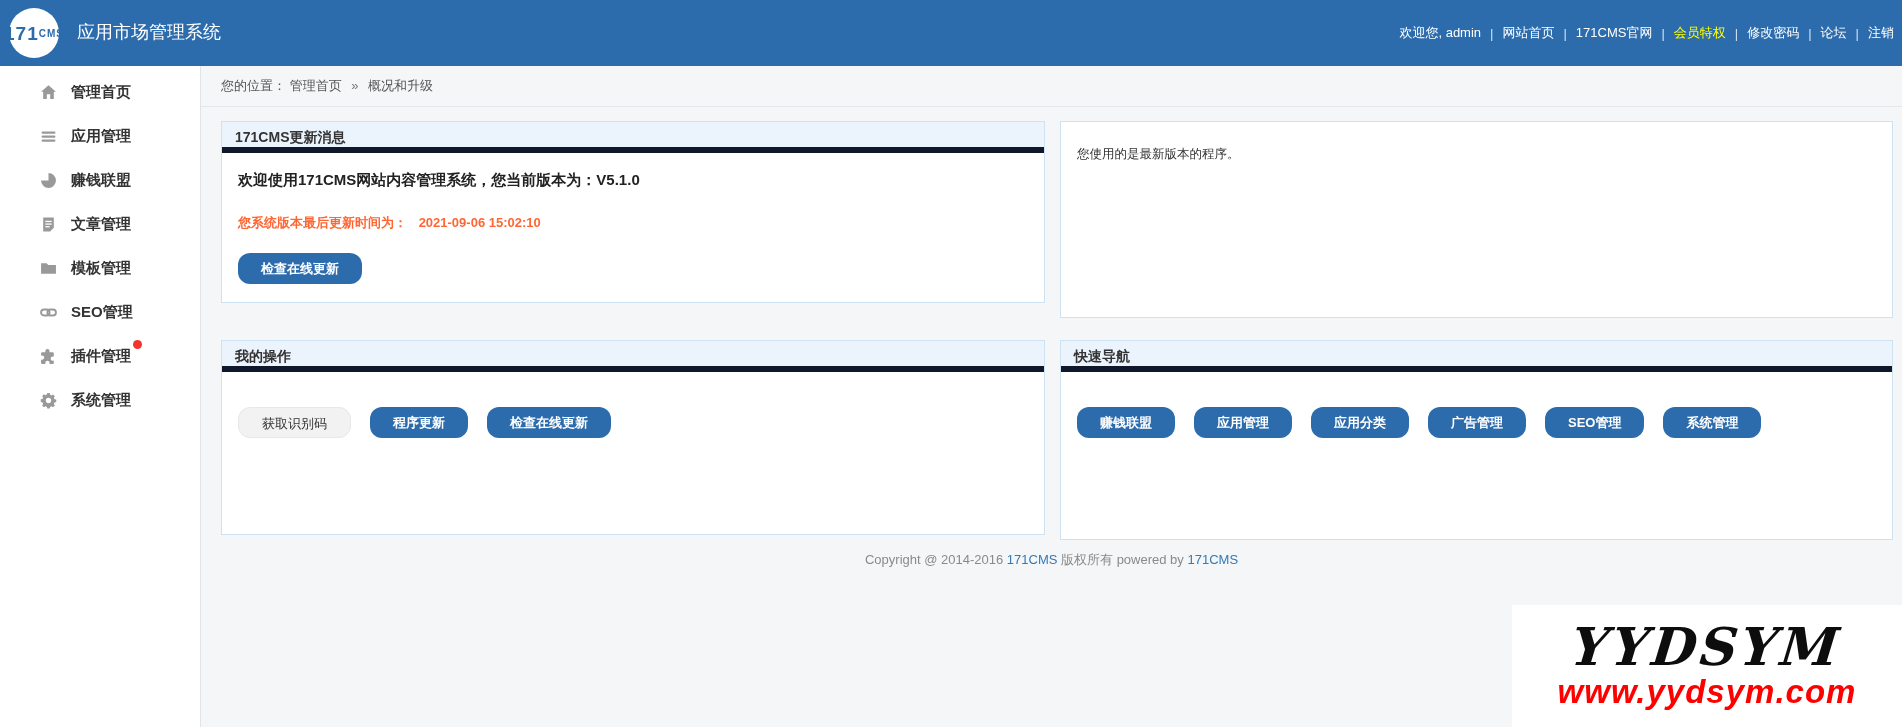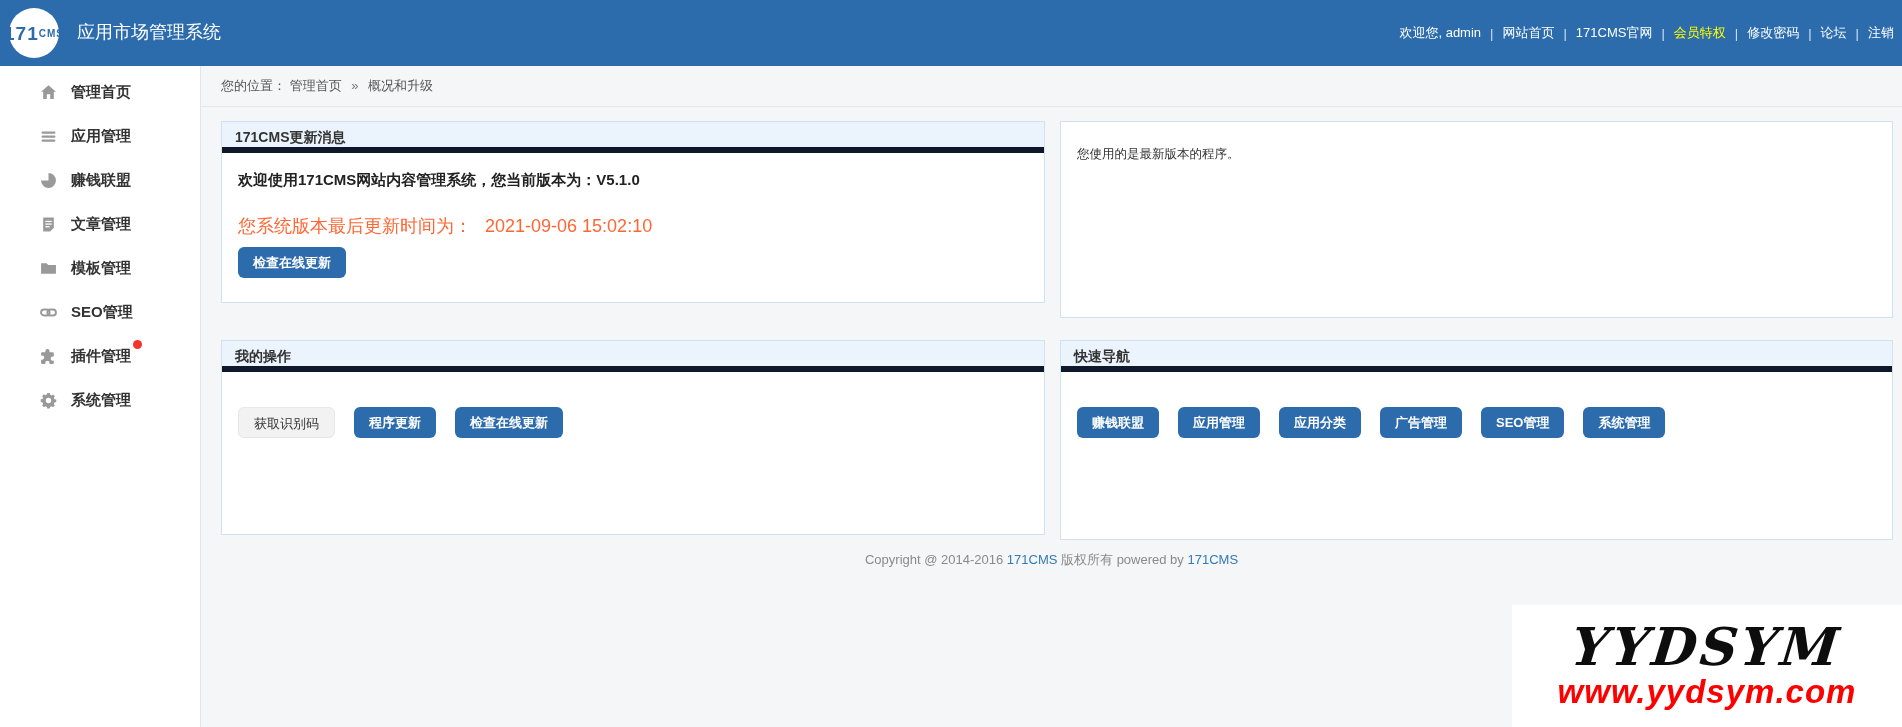--- a/index.html
+++ b/index.html
@@ -38,24 +38,24 @@
   .panel { position:absolute; background:#fff; border:1px solid #cfe2f2; }
   .panel-head { height:31px; line-height:30px; background:#ebf3fc; border-bottom:6px solid #0f172a;
                 padding:0 13px; font-size:14px; font-weight:bold; color:#333; }
   .panel-body { padding:18px 16px; }
   #panel-update  { left:221px;  top:121px; width:824px; height:182px; }
   #panel-notice  { left:1060px; top:121px; width:833px; height:197px; }
   #panel-actions { left:221px;  top:340px; width:824px; height:195px; }
   #panel-quicknav{ left:1060px; top:340px; width:833px; height:200px; }
 
   .welcome-line { font-size:15px; font-weight:bold; color:#222; margin-bottom:24px; }
-  .orange-line { font-size:18px; color:#ff6633; margin-bottom:9px; }
+  .orange-line { font-size:13px; color:#ff6633; margin-bottom:21px;font-weight:bold; }
   .orange-line .time { margin-left:8px; }
-  .btn { display:inline-block; height:31px; line-height:31px; padding:0 15px; font-size:13px;
-         border:none; border-radius:6px; cursor:pointer; font-family:inherit; }
+  .btn { display:inline-block; height:31px; line-height:31px; padding:0 23px; font-size:13px;
+         border:none; border-radius:12px; cursor:pointer; font-family:inherit; }
   .btn-primary { background:#2c6cad; color:#fff; font-weight:bold; }
   .btn-light { background:#f2f2f2; color:#333; border:1px solid #e7e7e7; }
   .btn-row { display:flex; gap:19px; padding-top:17px; }
   .notice-body { font-size:12.5px; color:#333; padding-top:6px; }
 
   
   .footer { position:absolute; top:551px; left:201px; right:0; text-align:center; font-size:13px; color:#8a8a8a; }
   .footer a { color:#337ab7; text-decoration:none; }
 
   

